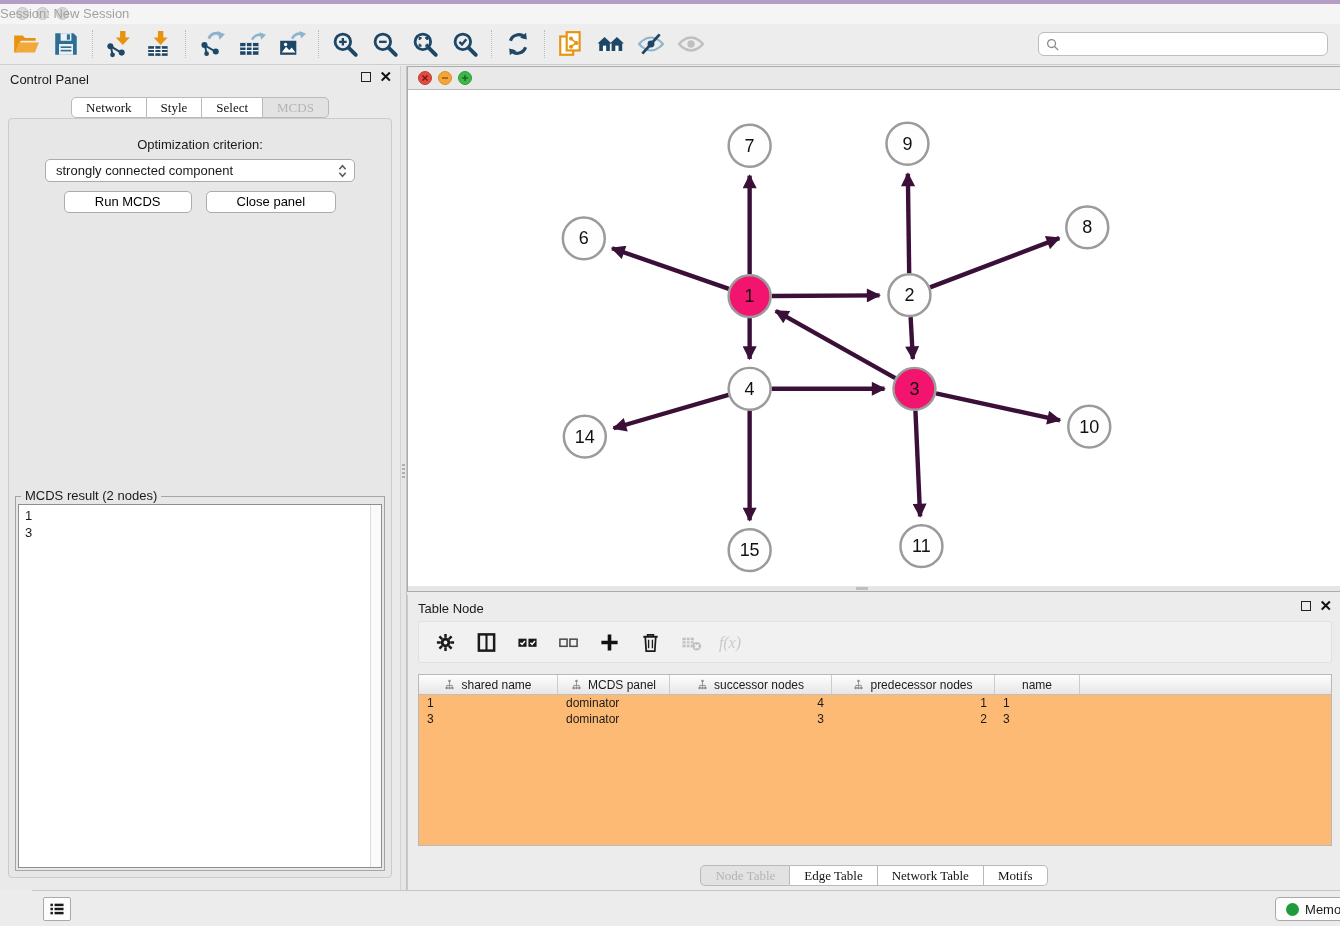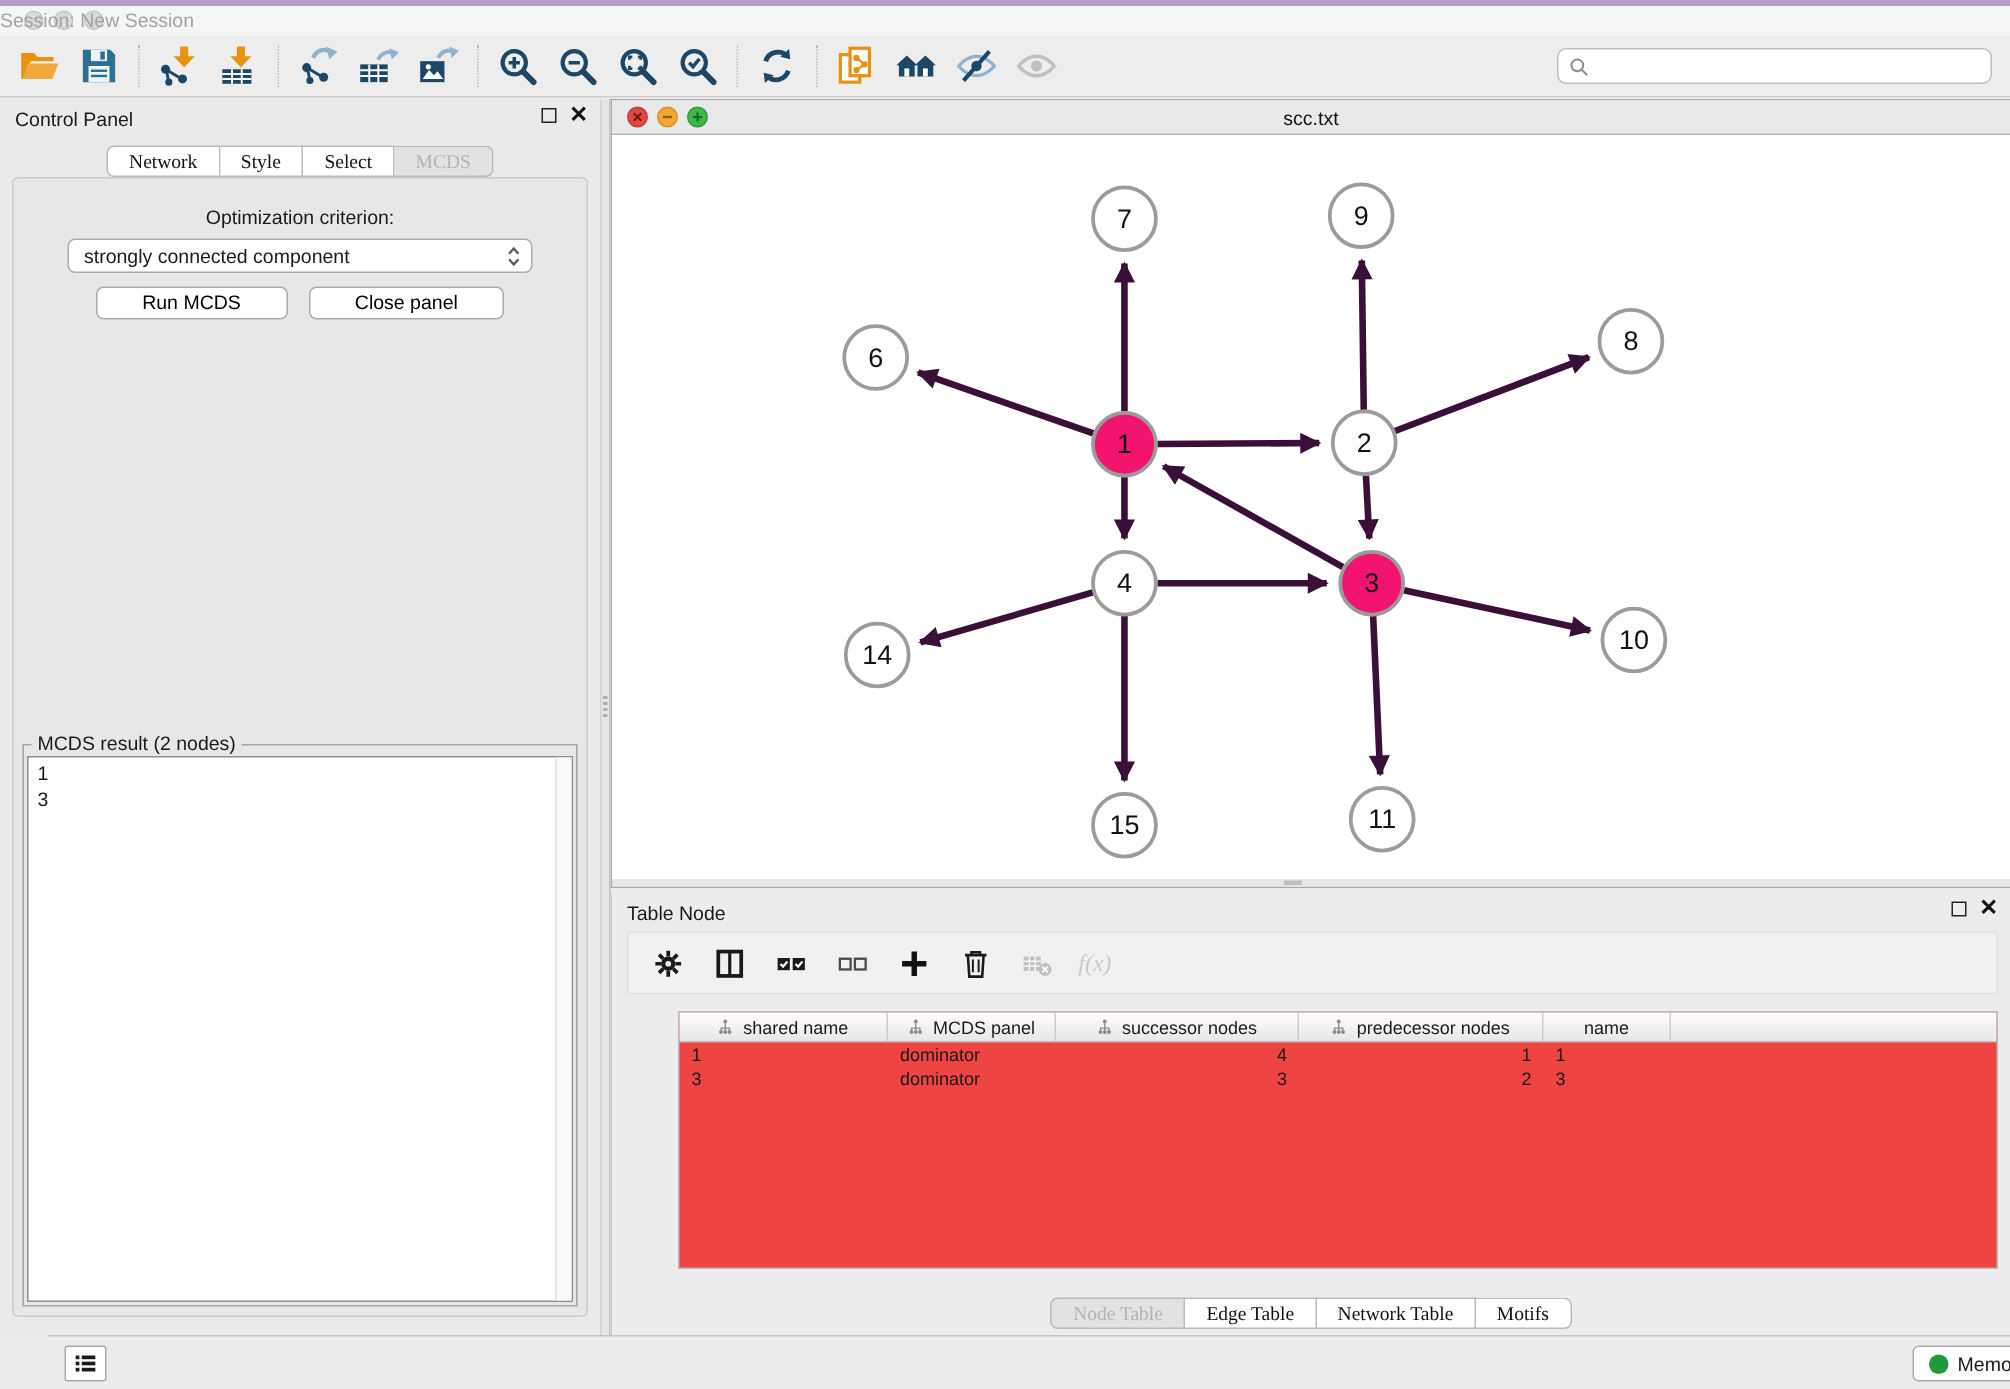--- a/index.html
+++ b/index.html
@@ -84,22 +84,22 @@
   #table-panel { position:absolute; left:407px; top:595px; right:0; bottom:36px; background:#ECECEC;
                  border-left:1px solid #C9C9C9; }
   #tp-toolbar { position:absolute; left:10px; right:8px; top:26px; height:42px; background:#F1F1F1;
                 border:1px solid #E0E0E0; border-radius:3px; display:flex; align-items:center;
                 gap:17px; padding-left:14px; }
   .tp-icon { width:24px; height:24px; display:flex; align-items:center; justify-content:center; }
   .tp-icon svg { width:21px; height:21px; }
   .tp-icon.wide svg { width:30px; }
   .tp-icon.disabled { opacity:.55; }
 
-  #tp-table { position:absolute; left:10px; right:8px; top:79px; height:172px; background:#ef4444;
-              border:1px solid #B9B9B9;margin-left:34px; }
+  #tp-table { position:absolute; left:10px; right:8px; top:79px; height:172px; background:#fdba74;
+              border:1px solid #B9B9B9; }
   #tp-head { display:flex; height:20px; background:linear-gradient(#FDFDFD,#E7E7E7);
              border-bottom:1px solid #BFBFBF; }
   .th { display:flex; align-items:center; justify-content:center; gap:6px; font-size:12px;
         border-right:1px solid #CCCCCC; height:100%; }
   .th svg { width:11px; height:11px; }
   .th.filler { flex:1; border-right:none; }
   .tr { display:flex; height:16px; font-size:12px; }
   .td { padding:1px 8px 0 8px; overflow:hidden; white-space:nowrap; }
   .td.right { text-align:right; }
 
@@ -360,21 +360,20 @@
     <span class="tl" style="left:30px;background:#F3A538;border:1px solid #DD9026">
       <svg viewBox="0 0 8 8">
           <path d="M1 4h6" stroke="#95600F" stroke-width="1.6"></path>
         </svg>
     </span>
     <span class="tl" style="left:50px;background:#3FB649;border:1px solid #2E9E3A">
       <svg viewBox="0 0 8 8">
           <path d="M4 1v6M1 4h6" stroke="#176B20" stroke-width="1.5"></path>
         </svg>
     </span>
-    <div id="nw-title">scc.txt</div>
   </div>
   <div id="nw-canvas">
     <svg id="graph-svg" viewBox="0 0 933 498" preserveAspectRatio="none">
         <defs>
           <marker id="arrow" viewBox="0 0 10 10" refX="9" refY="5" markerWidth="3.8" markerHeight="3.2" orient="auto">
             <path d="M0 0L10 5L0 10z" fill="#3B1038"></path>
           </marker>
         </defs>
         <line x1="342" y1="185" x2="342" y2="86" stroke="#3B1038" stroke-width="4.4" marker-end="url(#arrow)"></line>
         <line x1="321.23121807335133" y1="199.7434376400866" x2="204.3210662636118" y2="158.8953123089728" stroke="#3B1038" stroke-width="4.4" marker-end="url(#arrow)"></line>

